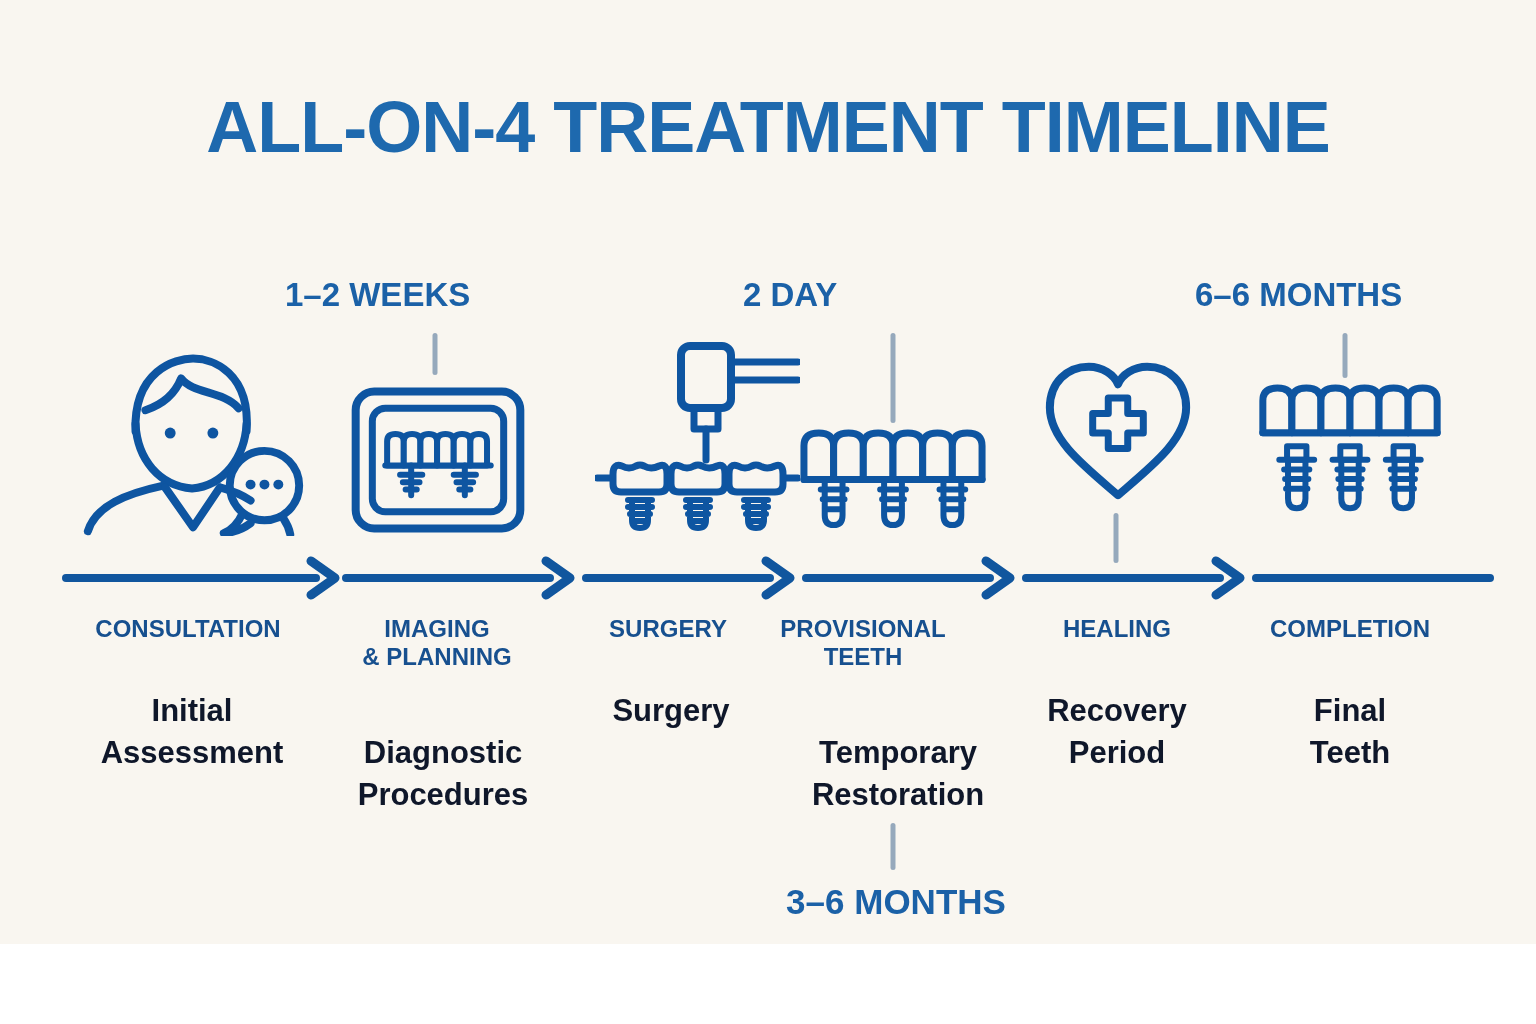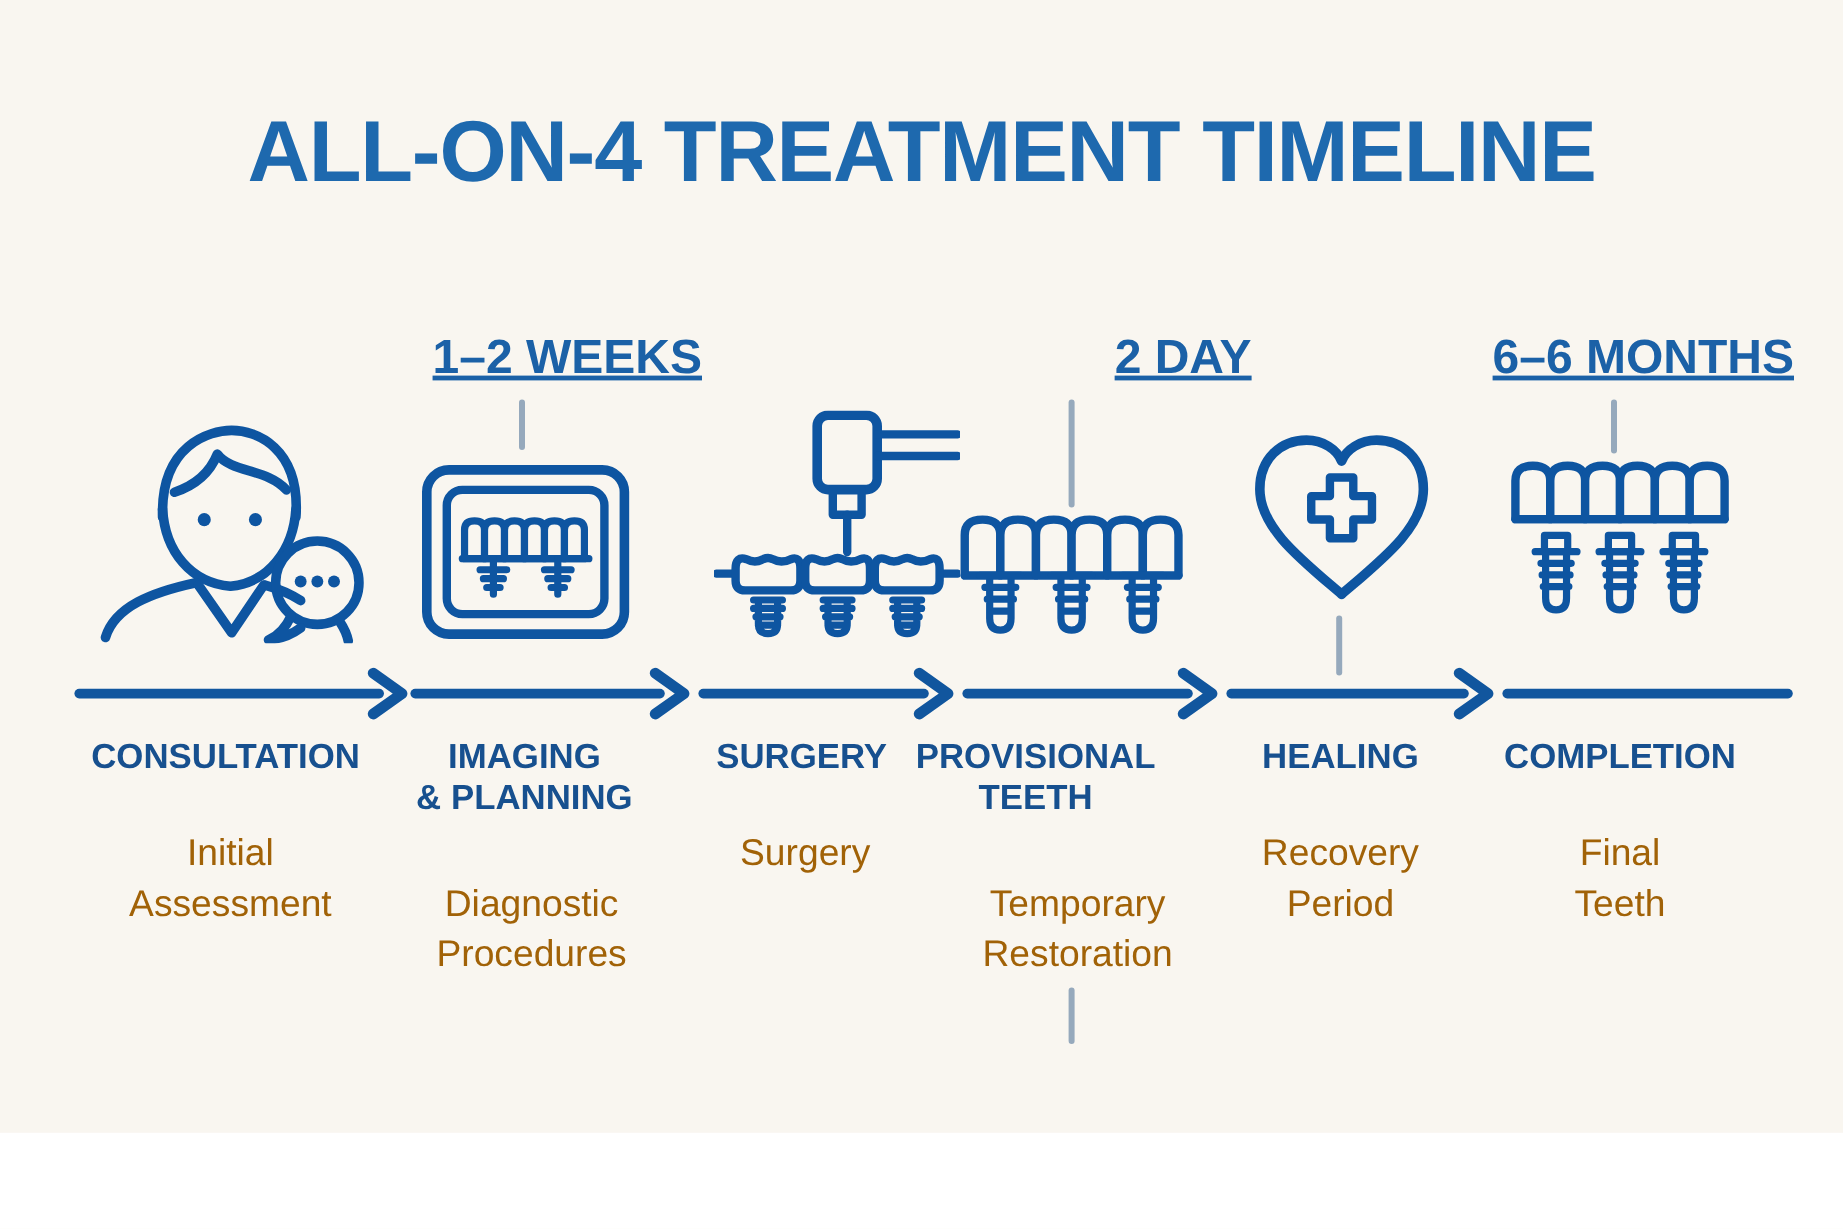--- a/index.html
+++ b/index.html
@@ -13,36 +13,35 @@
   }
   .page-title{
     position:absolute;top:86px;left:0;width:1536px;
     text-align:center;
     font-size:72px;font-weight:700;letter-spacing:-1px;
     color:#1e69ae;
     white-space:nowrap;
   }
   .duration{
     position:absolute;top:276px;width:300px;transform:translateX(-50%);
-    text-align:right;font-size:40px;font-weight:700;color:#1b61a7;
+    text-align:left;font-size:33px;font-weight:700;color:#1b61a7;
     white-space:nowrap;
-    text-decoration:underline;
   }
   .connector{
     position:absolute;width:5px;background:#96a9bc;border-radius:3px;
     transform:translateX(-50%);
   }
   .stage-label{
     position:absolute;top:615px;width:320px;transform:translateX(-50%);
-    text-align:center;font-size:29px;font-weight:700;color:#17508f;
+    text-align:center;font-size:24px;font-weight:700;color:#17508f;
     line-height:1.17;white-space:pre-line;
   }
   .sub-label{
     position:absolute;width:320px;transform:translateX(-50%);
-    text-align:center;font-size:31px;font-weight:400;color:#a16207;
+    text-align:center;font-size:31px;font-weight:700;color:#0f172a;
     line-height:1.35;white-space:pre-line;
   }
   .sub-top{top:690px;}
   .sub-low{top:732px;}
   .months-label{
     position:absolute;top:882px;width:340px;transform:translateX(-50%);
     text-align:center;font-size:35px;font-weight:700;color:#1b61a7;
     white-space:nowrap;
   }
   .icon-svg{position:absolute;}
@@ -184,14 +183,15 @@
   <div class="sub-label sub-low" style="left:443px">Diagnostic
 Procedures</div>
   <div class="sub-label sub-top" style="left:671px">Surgery</div>
   <div class="sub-label sub-low" style="left:898px">Temporary
 Restoration</div>
   <div class="sub-label sub-top" style="left:1117px">Recovery
 Period</div>
   <div class="sub-label sub-top" style="left:1350px">Final
 Teeth</div>
 
+  <div class="months-label" style="left:896px">3–6 MONTHS</div>
 
 </div>
 
 </body></html>

